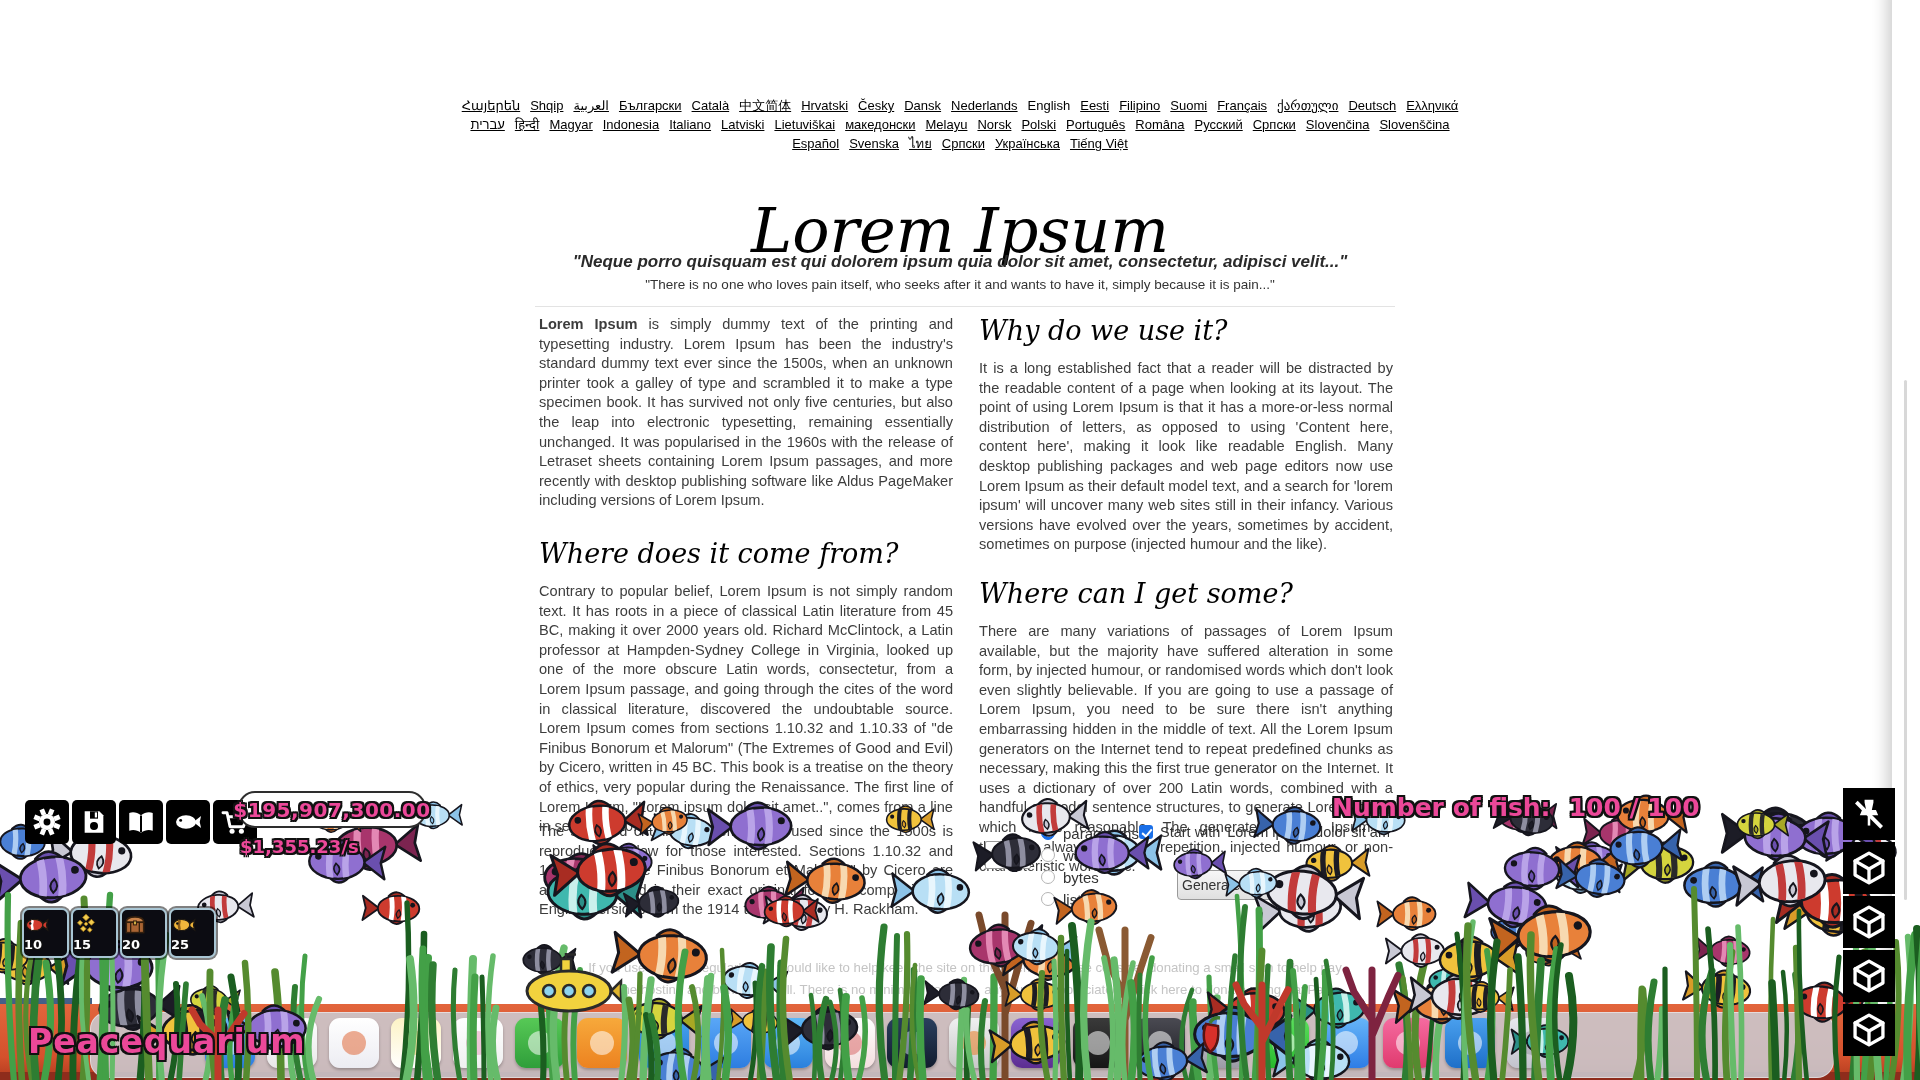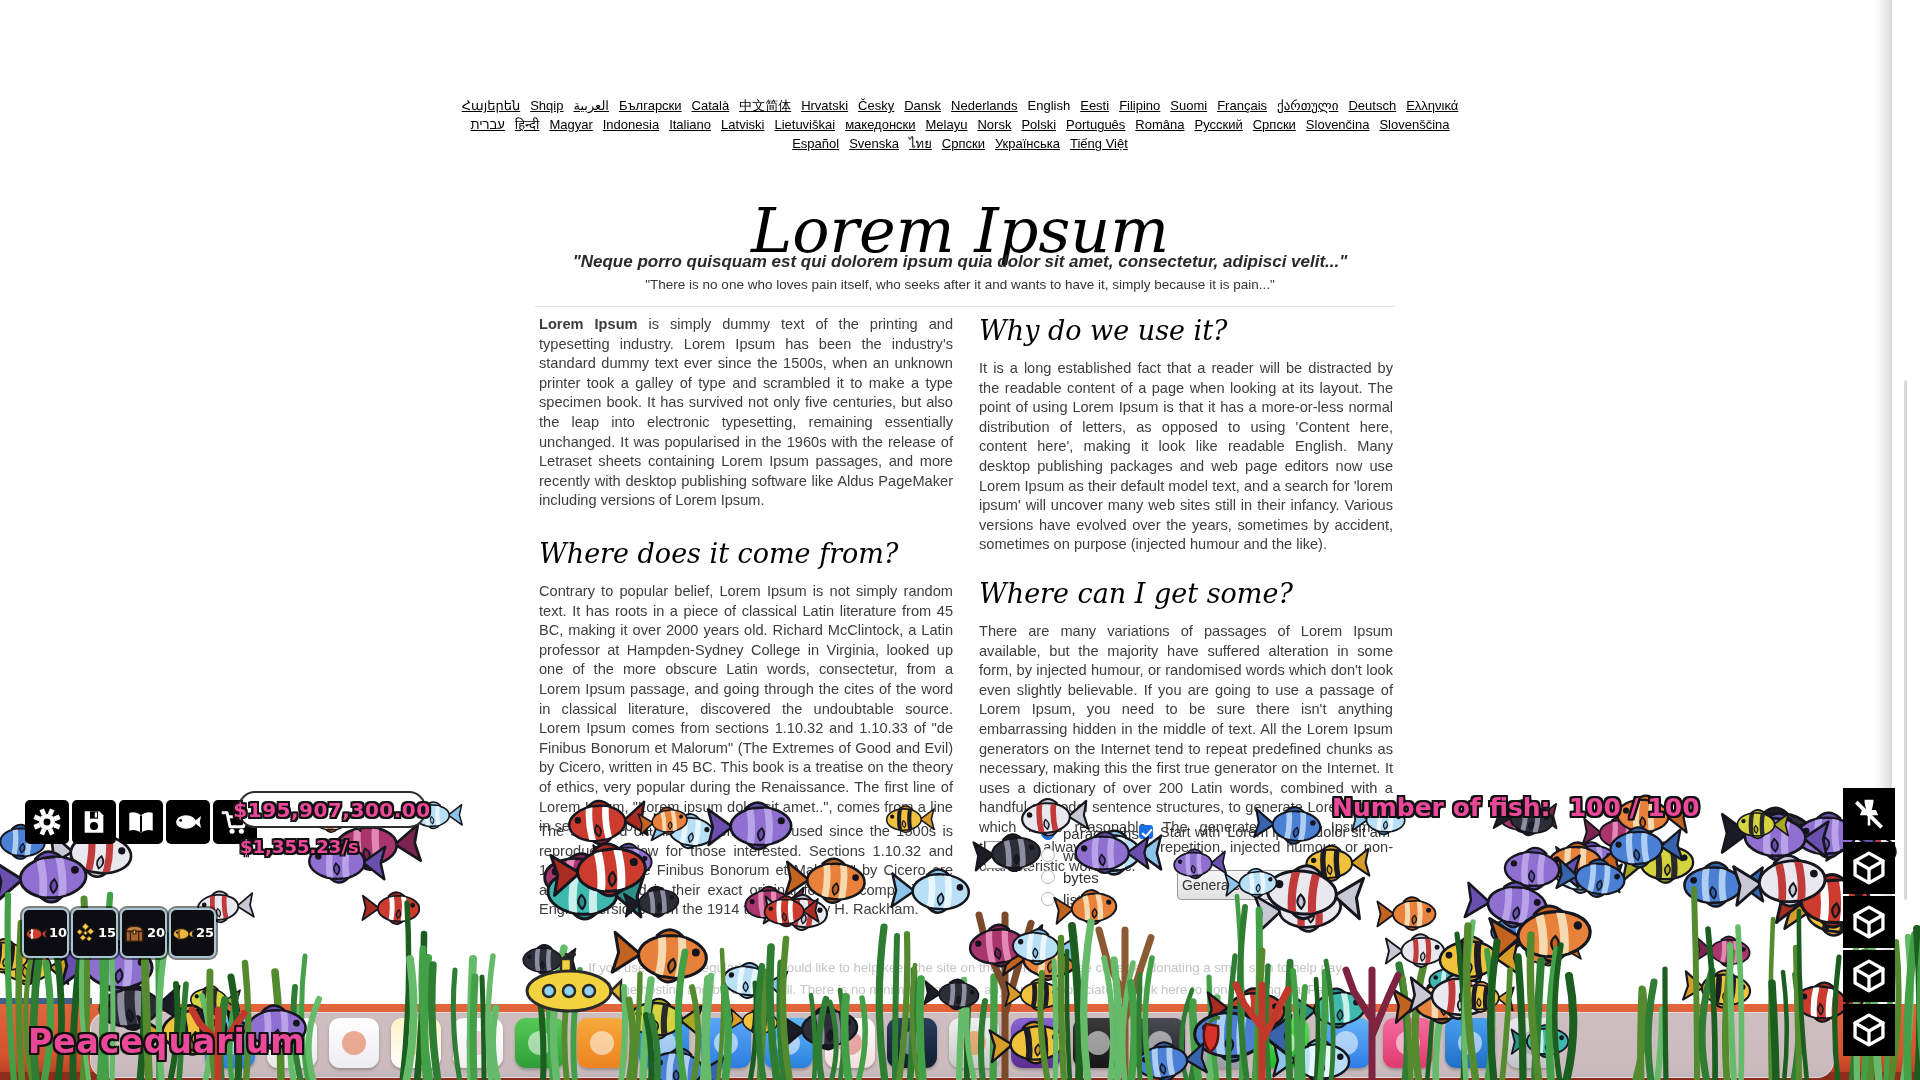--- a/index.html
+++ b/index.html
@@ -66,21 +66,21 @@
   .tool-btn svg{width:32px;height:32px;}
   .money-box{position:absolute;left:238px;top:791px;width:184px;height:33px;background:#fff;border:2px solid #2e2e2e;border-radius:17px;display:flex;align-items:center;justify-content:center;z-index:30;}
   .money-box span{font-size:20px;letter-spacing:.5px;}
   .income{position:absolute;left:240px;top:836px;font-size:18px;z-index:30;}
   .worm-panel{position:absolute;left:30px;top:862px;display:flex;align-items:center;z-index:30;}
   .worm-panel svg{width:40px;height:44px;}
   .stat-col{margin-left:12px;text-align:center;}
   .stat-col .lab{font-size:11.5px;}
   .stat-col .val{font-size:15px;margin-top:1px;}
   #shop-row{position:absolute;left:22px;top:908px;display:flex;gap:2px;z-index:30;}
-  .shop-btn{width:47px;height:50px;background:#0c0c12;border:2.5px solid #a9c6d4;border-radius:7px;box-sizing:border-box;display:flex;flex-direction:row;align-items:center;cursor:pointer;box-shadow:0 0 0 2px rgba(0,0,0,.5);}
+  .shop-btn{width:47px;height:50px;background:#0c0c12;border:2.5px solid #a9c6d4;border-radius:7px;box-sizing:border-box;display:flex;flex-direction:column;align-items:flex-start;cursor:pointer;box-shadow:0 0 0 2px rgba(0,0,0,.5);}
   .shop-btn svg{width:26px;height:26px;margin-top:2px;}
   .shop-price{font-size:13px;margin-top:-1px;}
   .fish-counter{position:absolute;left:1332px;top:793px;z-index:30;font-size:25px;white-space:nowrap;}
   .fish-counter .cval{margin-left:18px;}
   #side-btns{position:absolute;left:1843px;top:788px;display:flex;flex-direction:column;gap:2px;z-index:30;}
   .side-btn{width:52px;height:52px;background:#000;display:flex;align-items:center;justify-content:center;cursor:pointer;}
   .side-btn svg{width:38px;height:38px;}
   .game-title{position:absolute;left:28px;top:1022px;font-size:33px;letter-spacing:1px;z-index:31;text-align:right;}
 </style>
 </head>

